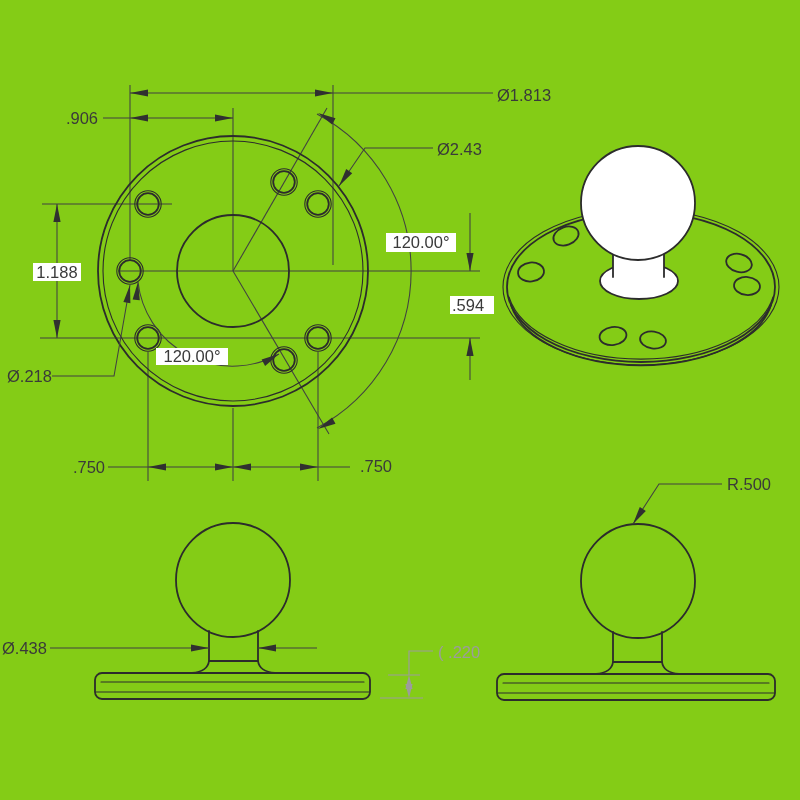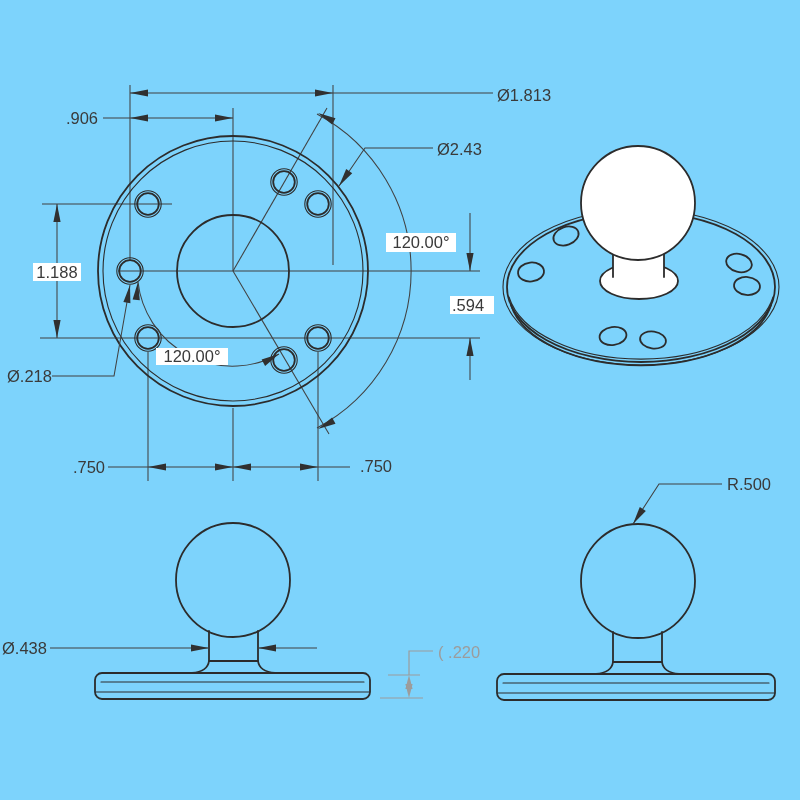--- a/index.html
+++ b/index.html
@@ -1,16 +1,16 @@
 <!DOCTYPE html>
 <html><head>
 <meta charset="utf-8">
 <style>
   html,body{margin:0;padding:0;background:#fff;}
-  #canvas{width:800px;height:800px;background:#7dd3fc;position:relative;overflow:hidden;}
+  #canvas{width:800px;height:800px;background:#84cc16;position:relative;overflow:hidden;}
   svg{display:block;}
   
   .g1{stroke:#2c2c2c;stroke-width:1.8;fill:none;stroke-linecap:round;stroke-linejoin:round;}
   .g2{stroke:#2c2c2c;stroke-width:1.1;fill:none;stroke-linecap:round;}
   
   .d{stroke:#414141;stroke-width:1.05;fill:none;stroke-linecap:butt;}
   .a{fill:#303030;stroke:none;}
   
   .dg{stroke:#9c9c9c;stroke-width:1.2;fill:none;}
   .ag{fill:#9c9c9c;stroke:none;}

